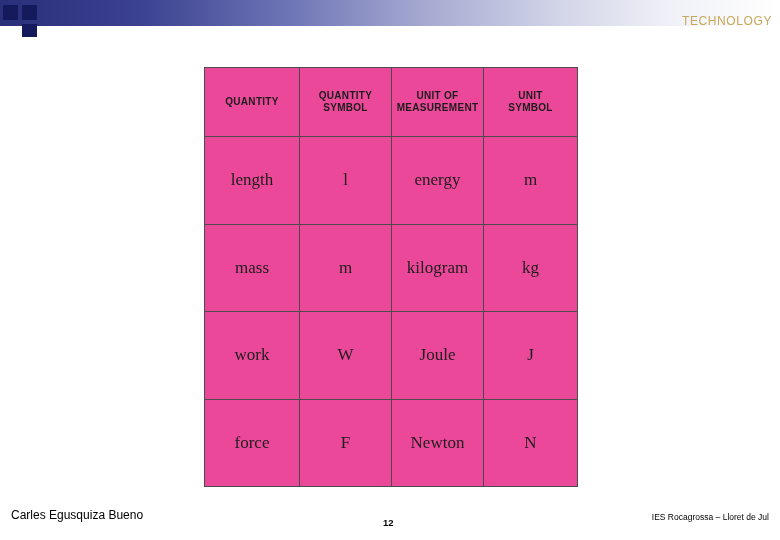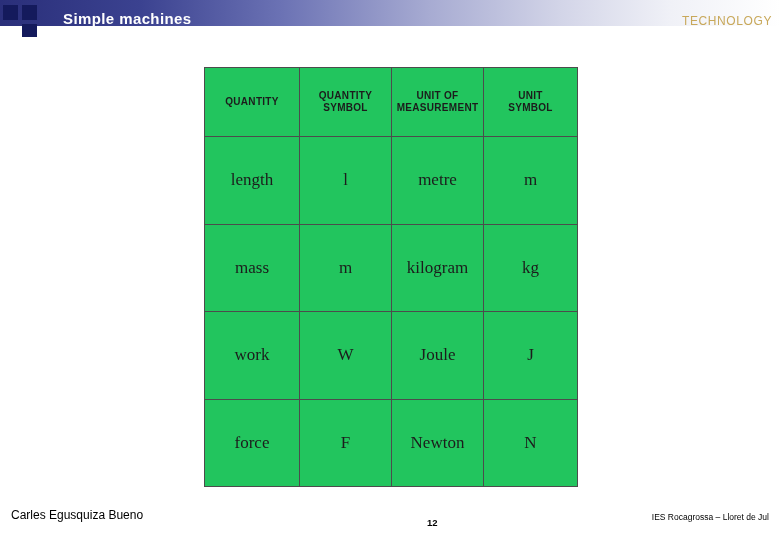--- a/index.html
+++ b/index.html
@@ -82,21 +82,21 @@
     top: 67px;
     width: 373px;
     height: 420px;
     background: #ffffff;
   }
   table.units {
     border-collapse: collapse;
     width: 373px;
     height: 420px;
     table-layout: fixed;
-    background: #22c55e;
+    background: #ec4899;
   }
   table.units td, table.units th {
     border: 1px solid #4c4c4c;
     text-align: center;
     vertical-align: middle;
     color: #1c1c1c;
   }
   table.units thead th {
     font-family: "Liberation Sans", sans-serif;
     font-size: 10px;
@@ -124,40 +124,38 @@
     color: #000000;
     white-space: nowrap;
   }
   .footer-page {
     position: absolute;
     left: 383px;
     bottom: 12px;
     font-size: 9.5px;
     font-weight: bold;
     color: #000000;
-    margin-left: 44px;
   }
   .footer-right {
     position: absolute;
     right: 11px;
     bottom: 18px;
     font-size: 8.5px;
     color: #000000;
     white-space: nowrap;
   }
 </style>
 </head>
 <body>
 
 <div class="header">
   <div class="header-gradient"></div>
   <div class="header-square-1"></div>
   <div class="header-square-2"></div>
   <div class="header-square-3"></div>
-  <div class="header-title">Simple machines</div>
   <div class="header-right-label">TECHNOLOGY</div>
 </div>
 
 <div class="table-wrap">
   <table class="units">
     <colgroup>
       <col class="col-a">
         <col class="col-b">
         <col class="col-c">
         <col class="col-d">
@@ -178,21 +176,21 @@
         <th>
           <span>UNIT</span><br>
           <span>SYMBOL</span>
         </th>
       </tr>
     </thead>
     <tbody>
       <tr>
         <td>length</td>
         <td>l</td>
-        <td>metre</td>
+        <td>energy</td>
         <td>m</td>
       </tr>
       <tr>
         <td>mass</td>
         <td>m</td>
         <td>kilogram</td>
         <td>kg</td>
       </tr>
       <tr>
         <td>work</td>

